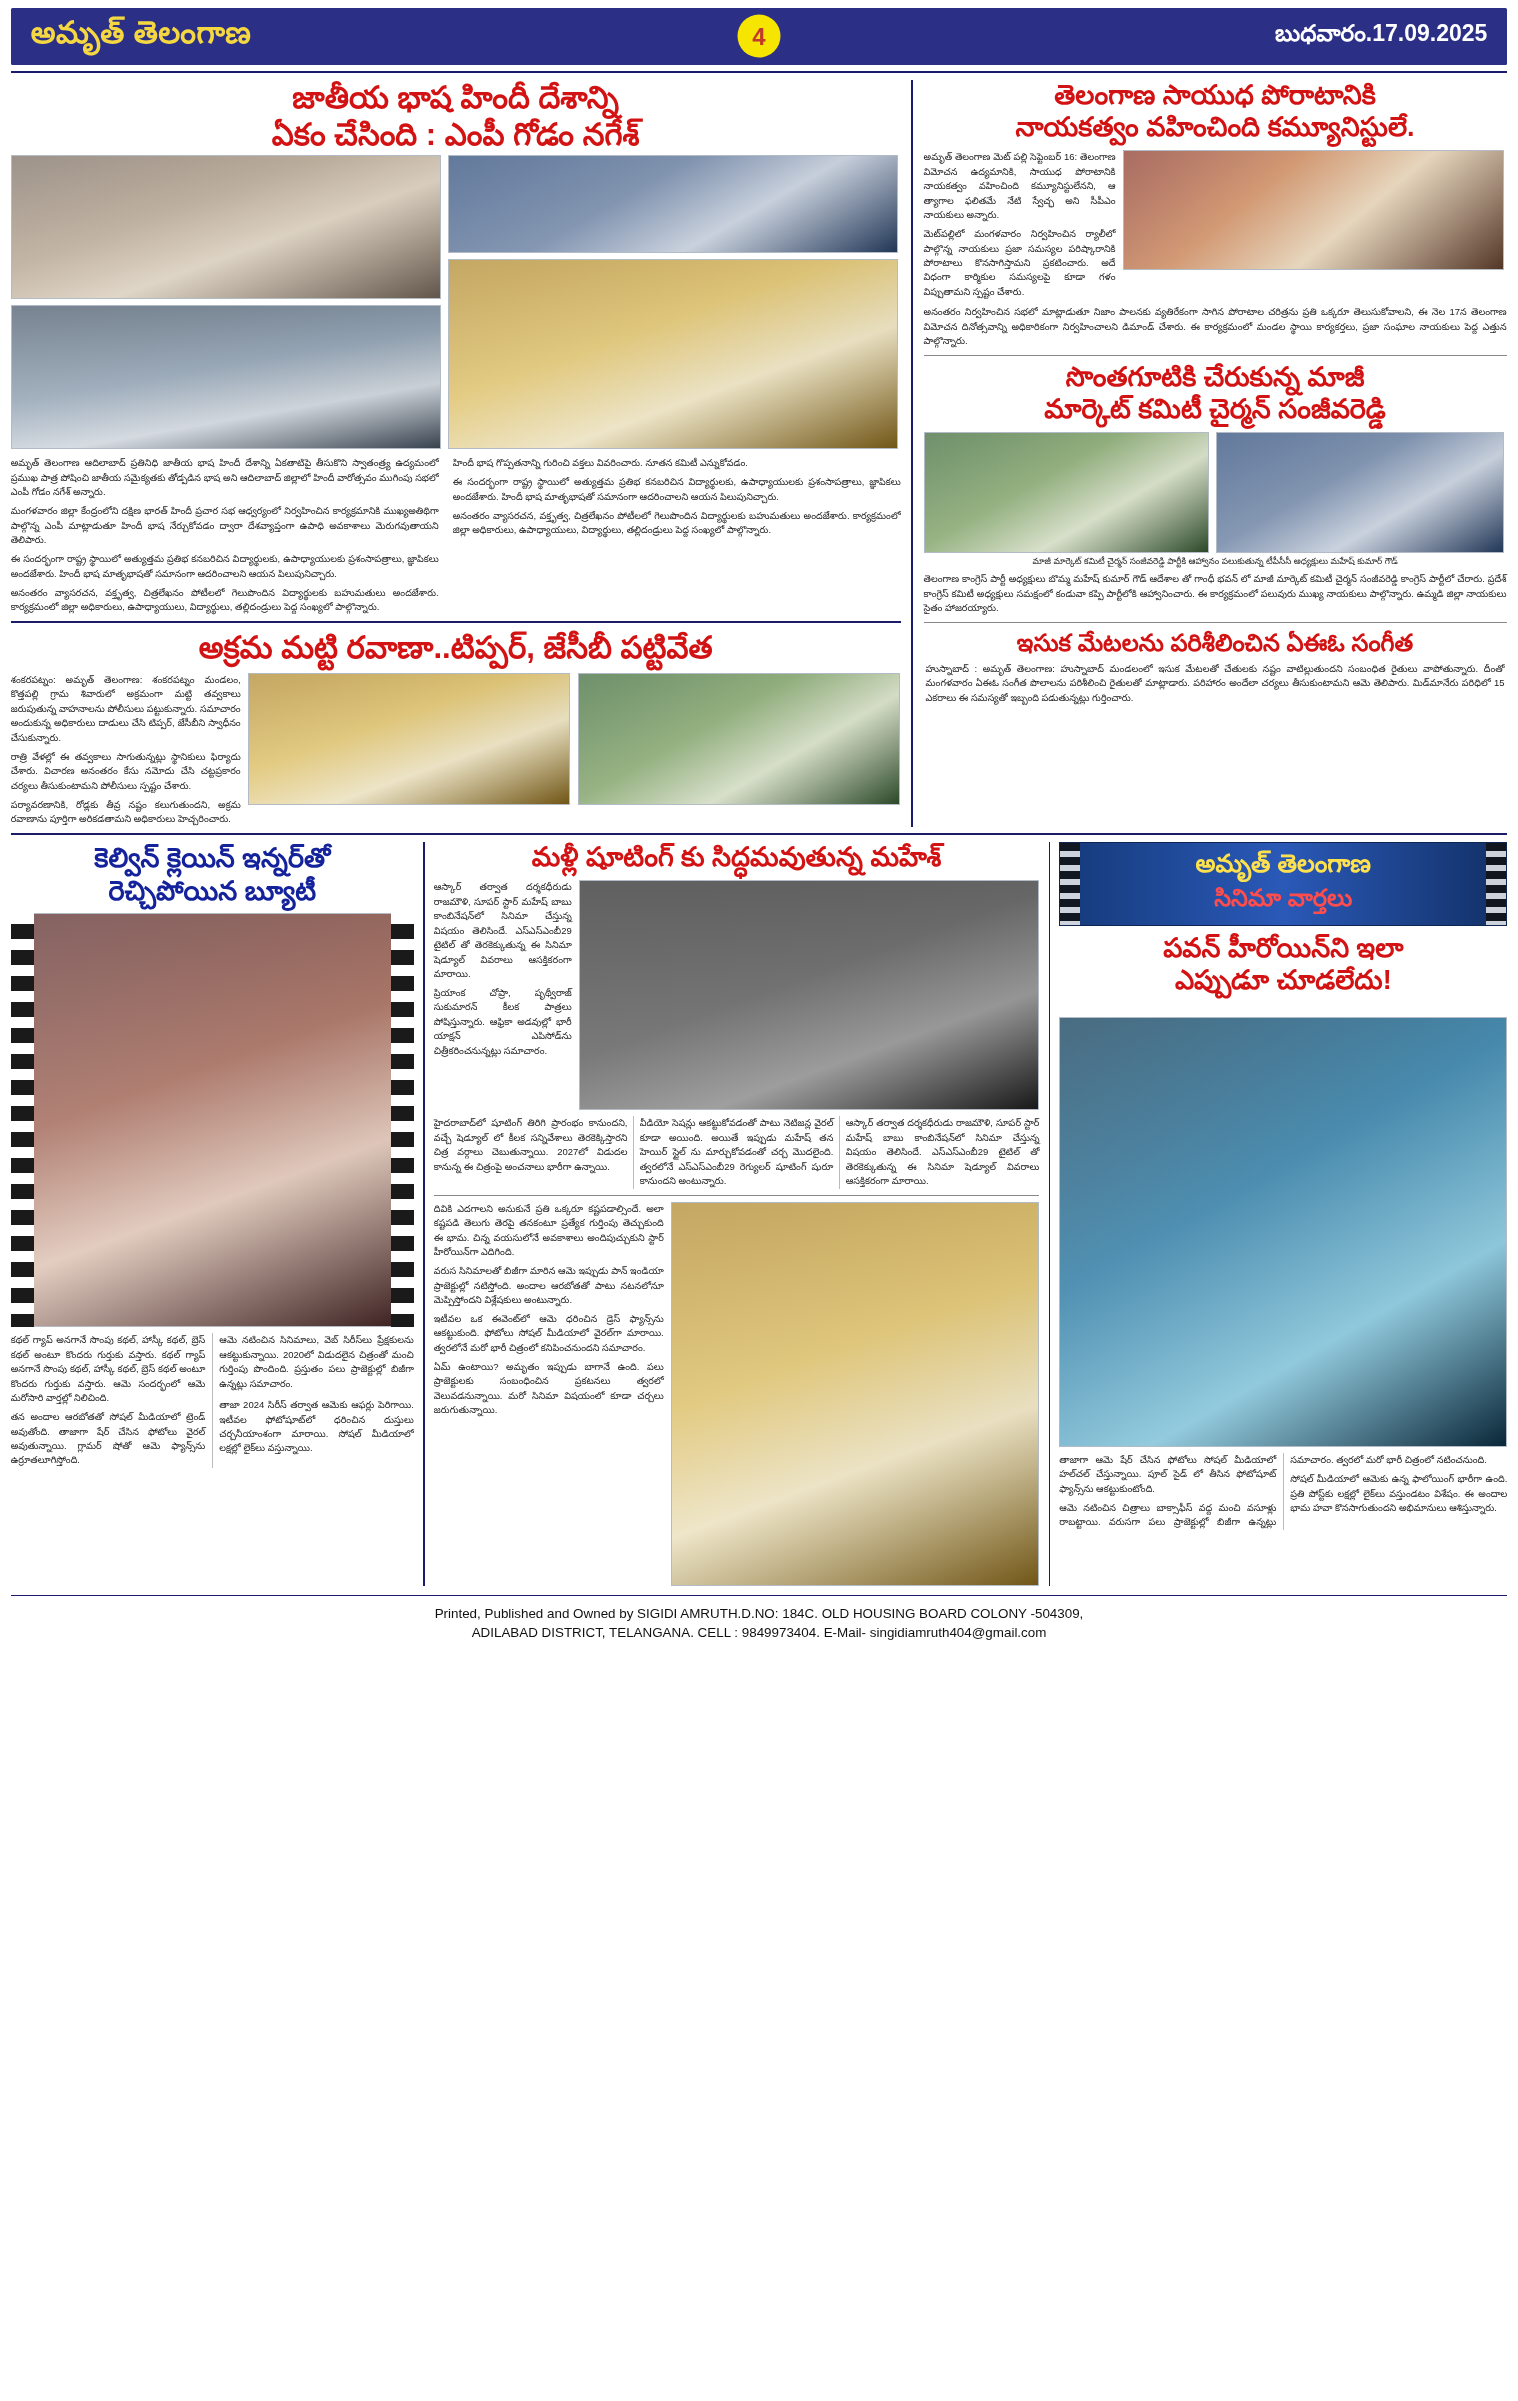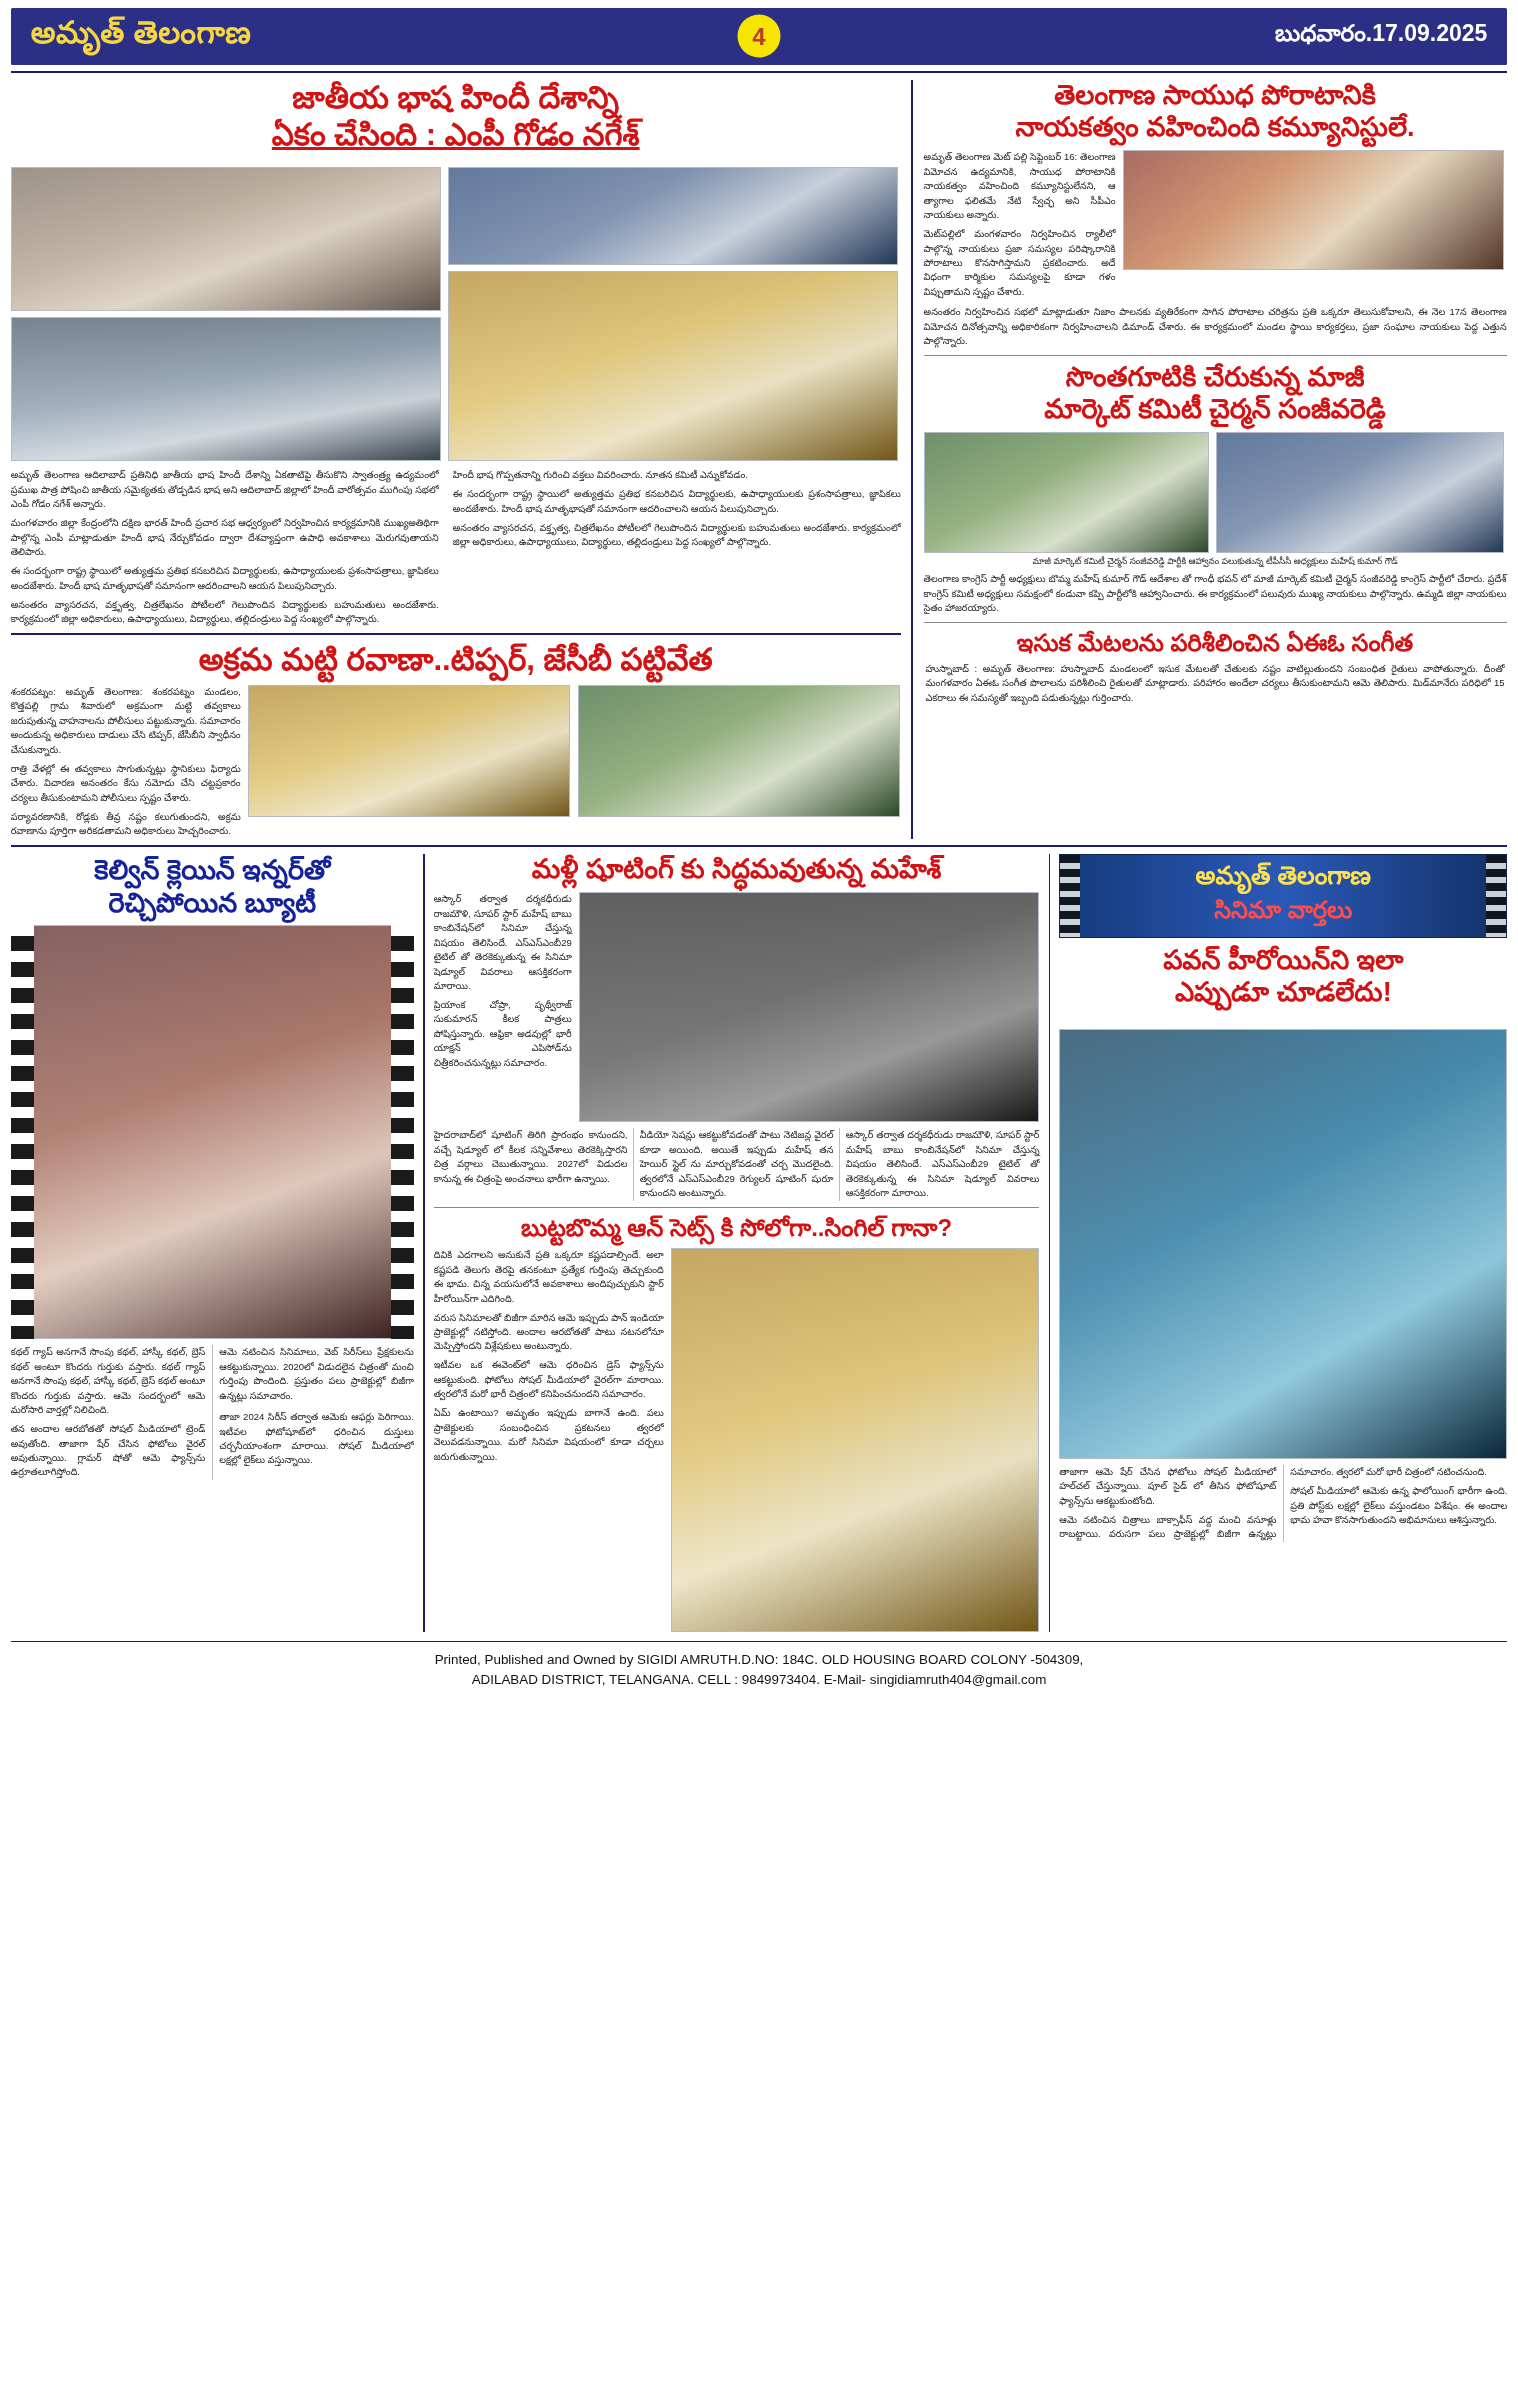--- a/index.html
+++ b/index.html
@@ -180,21 +180,21 @@
     <div class="masthead-date">బుధవారం.17.09.2025</div>
   </div>
 
   <hr class="hr-thick">
 
   <div class="top-section">
 
     <div class="col-left">
 
       <div class="headline-red h-xl">జాతీయ భాష హిందీ దేశాన్ని</div>
-      <div class="headline-red h-xl" style="margin-bottom:13px;text-decoration:underline;">ఏకం చేసింది : ఎంపీ గోడం నగేశ్</div>
+      <div class="headline-red h-xl" style="margin-bottom:1px;">ఏకం చేసింది : ఎంపీ గోడం నగేశ్</div>
 
       <div style="display:flex; gap:7.7px;">
         <div style="width:430px;">
           <div class="photo ph-a" style="height:144px;"></div>
           <div style="height:6.1px;"></div>
           <div class="photo ph-b" style="height:144px;"></div>
         </div>
         <div style="width:450px;">
           <div class="photo ph-c" style="height:98px;"></div>
           <div style="height:6.1px;"></div>
@@ -304,21 +304,20 @@
       </div>
 
       <div class="cols-3" style="margin-top:6.1px;">
         <p class="body-text" style="margin:0 0 4.6px 0;">హైదరాబాద్‌లో షూటింగ్ తిరిగి ప్రారంభం కానుందని, వచ్చే షెడ్యూల్ లో కీలక సన్నివేశాలు తెరకెక్కిస్తారని చిత్ర వర్గాలు చెబుతున్నాయి. 2027లో విడుదల కానున్న ఈ చిత్రంపై అంచనాలు భారీగా ఉన్నాయి.</p>
         <p class="body-text" style="margin:0 0 4.6px 0;">వీడియో సెషన్లు ఆకట్టుకోవడంతో పాటు నెటిజన్ల వైరల్ కూడా అయింది. అయితే ఇప్పుడు మహేష్ తన హెయిర్ స్టైల్ ను మార్చుకోవడంతో చర్చ మొదలైంది. త్వరలోనే ఎస్ఎస్ఎంబీ29 రెగ్యులర్ షూటింగ్ షురూ కానుందని అంటున్నారు.</p>
         <p class="body-text" style="margin:0;">ఆస్కార్ తర్వాత దర్శకధీరుడు రాజమౌళి, సూపర్ స్టార్ మహేష్ బాబు కాంబినేషన్‌లో సినిమా చేస్తున్న విషయం తెలిసిందే. ఎస్ఎస్ఎంబీ29 టైటిల్ తో తెరకెక్కుతున్న ఈ సినిమా షెడ్యూల్ వివరాలు ఆసక్తికరంగా మారాయి.</p>
       </div>
 
       <hr class="hr-thin">
 
-      <div class="headline-red h-md" style="margin-bottom:6.1px;">బుట్టబొమ్మ ఆన్ సెట్స్ కి సోలోగా..సింగిల్ గానా?</div>
 
       <div style="display:flex; gap:7.7px;">
         <div style="width:230px;">
           <p class="body-text" style="margin:0 0 4.6px 0;">దివికి ఎదగాలని అనుకునే ప్రతి ఒక్కరూ కష్టపడాల్సిందే. అలా కష్టపడి తెలుగు తెరపై తనకంటూ ప్రత్యేక గుర్తింపు తెచ్చుకుంది ఈ భామ. చిన్న వయసులోనే అవకాశాలు అందిపుచ్చుకుని స్టార్ హీరోయిన్‌గా ఎదిగింది.</p>
           <p class="body-text" style="margin:0 0 4.6px 0;">వరుస సినిమాలతో బిజీగా మారిన ఆమె ఇప్పుడు పాన్ ఇండియా ప్రాజెక్టుల్లో నటిస్తోంది. అందాల ఆరబోతతో పాటు నటనలోనూ మెప్పిస్తోందని విశ్లేషకులు అంటున్నారు.</p>
           <p class="body-text" style="margin:0 0 4.6px 0;">ఇటీవల ఒక ఈవెంట్‌లో ఆమె ధరించిన డ్రెస్ ఫ్యాన్స్‌ను ఆకట్టుకుంది. ఫోటోలు సోషల్ మీడియాలో వైరల్‌గా మారాయి. త్వరలోనే మరో భారీ చిత్రంలో కనిపించనుందని సమాచారం.</p>
           <p class="body-text" style="margin:0;">ఏమ్ ఉంటాయి? అమృతం ఇప్పుడు బాగానే ఉంది. పలు ప్రాజెక్టులకు సంబంధించిన ప్రకటనలు త్వరలో వెలువడనున్నాయి. మరో సినిమా విషయంలో కూడా చర్చలు జరుగుతున్నాయి.</p>
         </div>
         <div class="photo ph-f" style="width:368px; height:384px;"></div>
       </div>

